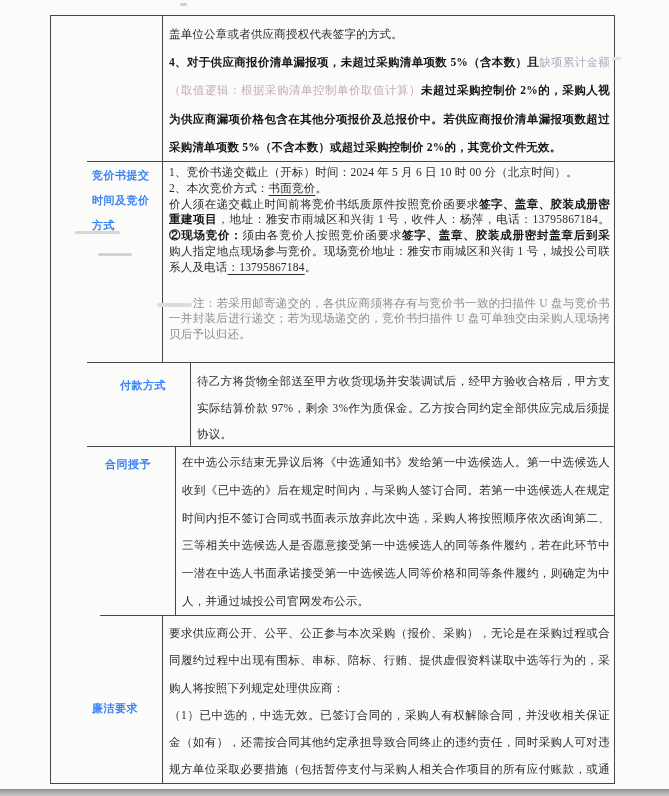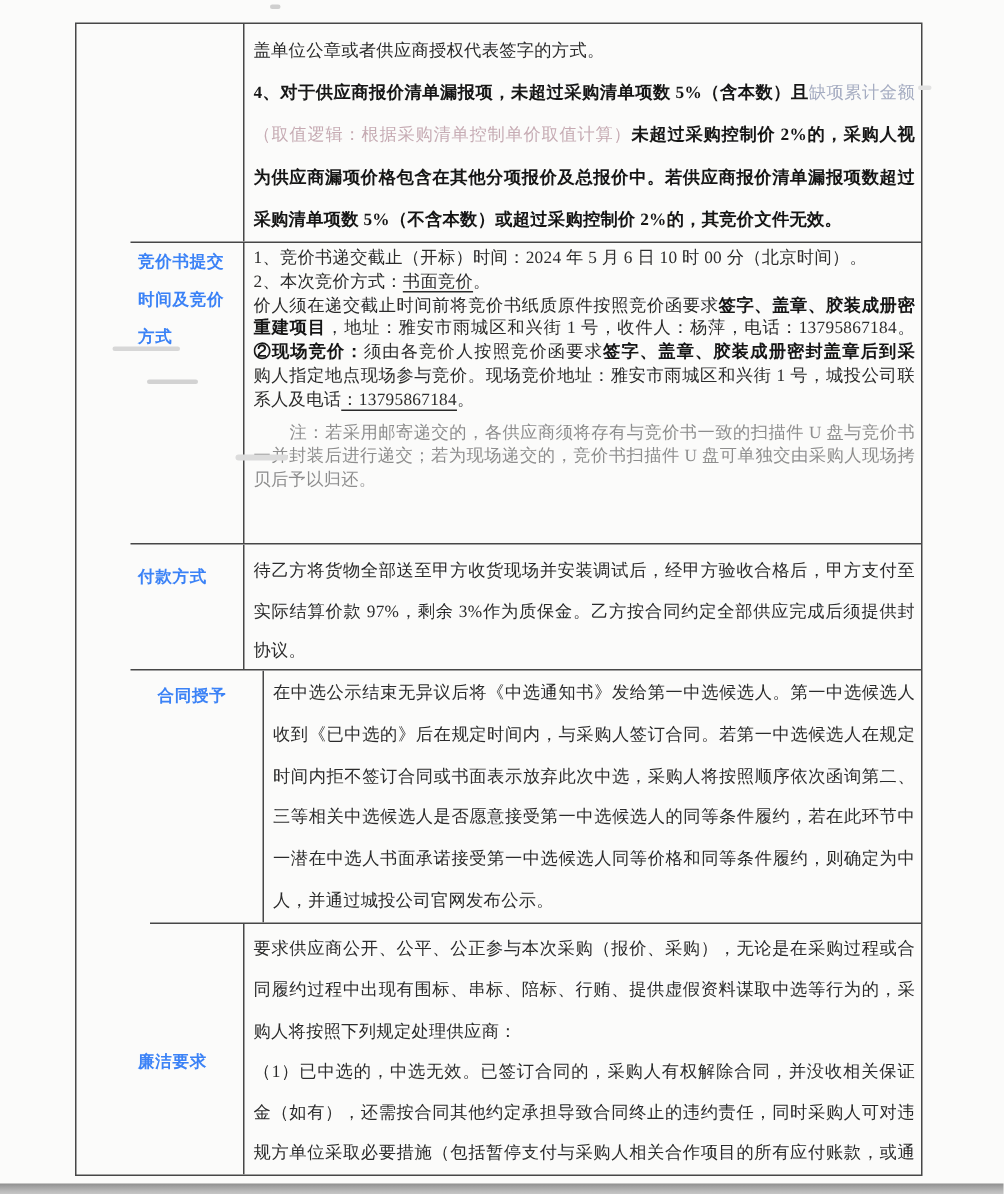--- a/index.html
+++ b/index.html
@@ -61,27 +61,27 @@
         <div class="lline">方式</div>
       </div>
       <div class="tcontent" style="padding-top: 3px;">
         <div class="tline" style="line-height: 15.8px; height: 15.8px;"><span class="seg">1、竞价书递交截止（开标）时间：2024 年 5 月 6 日 10 时 00 分（北京时间）。</span></div>
         <div class="tline" style="line-height: 15.8px; height: 15.8px;"><span class="seg">2、本次竞价方式：</span><span class="seg u">书面竞价</span><span class="seg">。</span></div>
         <div class="tline just" style="line-height: 15.8px; height: 15.8px;"><span class="seg">价人须在递交截止时间前将竞价书纸质原件按照竞价函要求</span><span class="seg b">签字、盖章、胶装成册密</span></div>
         <div class="tline just" style="line-height: 15.8px; height: 15.8px;"><span class="seg b">重建项目</span><span class="seg">，地址：雅安市雨城区和兴街 1 号，收件人：杨萍，电话：13795867184。</span></div>
         <div class="tline just" style="line-height: 15.8px; height: 15.8px;"><span class="seg b">②现场竞价：</span><span class="seg">须由各竞价人按照竞价函要求</span><span class="seg b">签字、盖章、胶装成册密封盖章后到采</span></div>
         <div class="tline just" style="line-height: 15.8px; height: 15.8px;"><span class="seg">购人指定地点现场参与竞价。现场竞价地址：雅安市雨城区和兴街 1 号，城投公司联</span></div>
         <div class="tline" style="line-height: 15.8px; height: 15.8px;"><span class="seg">系人及电话</span><span class="seg u">：13795867184</span><span class="seg">。</span></div>
-        <div class="tline just" style="line-height: 15.8px; height: 15.8px; margin-top: 6px; text-indent: 24px;"><span class="seg g">注：若采用邮寄递交的，各供应商须将存有与竞价书一致的扫描件 U 盘与竞价书</span></div>
+        <div class="tline just" style="line-height: 15.8px; height: 15.8px; margin-top: 20px; text-indent: 24px;"><span class="seg g">注：若采用邮寄递交的，各供应商须将存有与竞价书一致的扫描件 U 盘与竞价书</span></div>
         <div class="tline just" style="line-height: 15.8px; height: 15.8px;"><span class="seg g">一并封装后进行递交；若为现场递交的，竞价书扫描件 U 盘可单独交由采购人现场拷</span></div>
         <div class="tline" style="line-height: 15.8px; height: 15.8px;"><span class="seg g">贝后予以归还。</span></div>
       </div>
     </div>
     <div class="trow" style="height: 83px;">
-      <div class="tlabel" style="padding-top: 10px;">
+      <div class="tlabel" style="padding-top: 10px; margin-left: 28px;">
         <div class="lline">付款方式</div>
       </div>
       <div class="tcontent" style="padding-top: 5px;">
         <div class="tline just" style="line-height: 26.5px; height: 26.5px;"><span class="seg">待乙方将货物全部送至甲方收货现场并安装调试后，经甲方验收合格后，甲方支付至</span></div>
         <div class="tline just" style="line-height: 26.5px; height: 26.5px;"><span class="seg">实际结算价款 97%，剩余 3%作为质保金。乙方按合同约定全部供应完成后须提供封账</span></div>
         <div class="tline" style="line-height: 26.5px; height: 26.5px;"><span class="seg">协议。</span></div>
       </div>
     </div>
     <div class="trow" style="height: 168px; margin-left: 13px;">
       <div class="tlabel" style="padding-top: 5px;">

